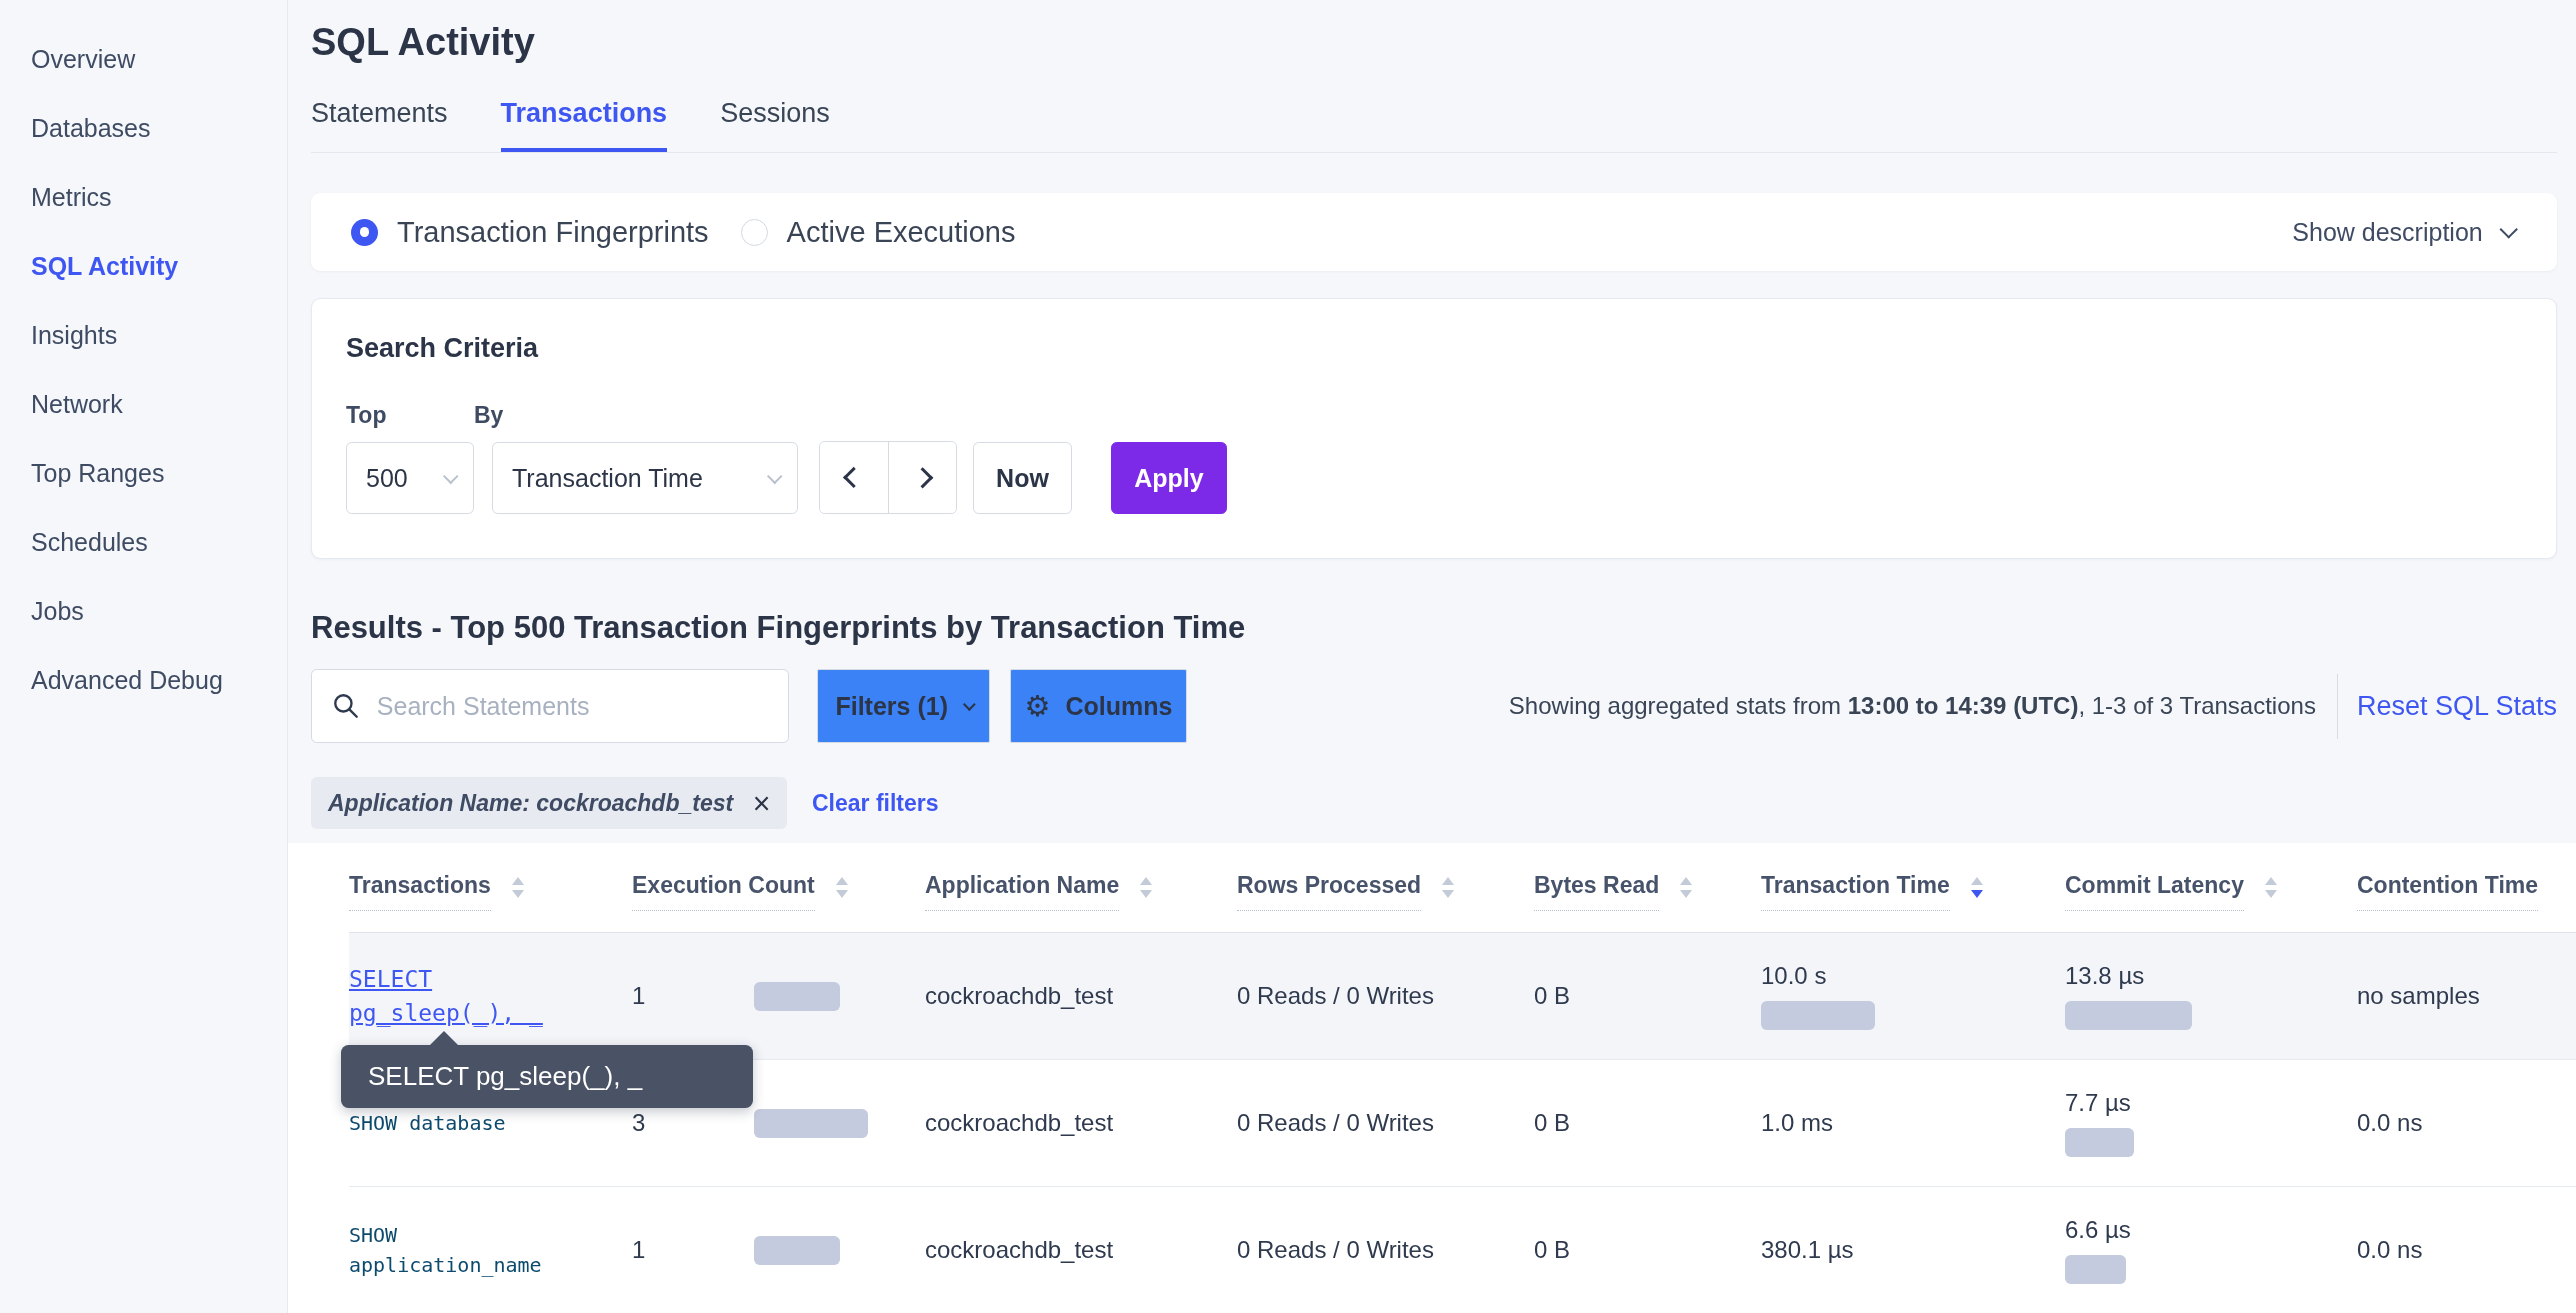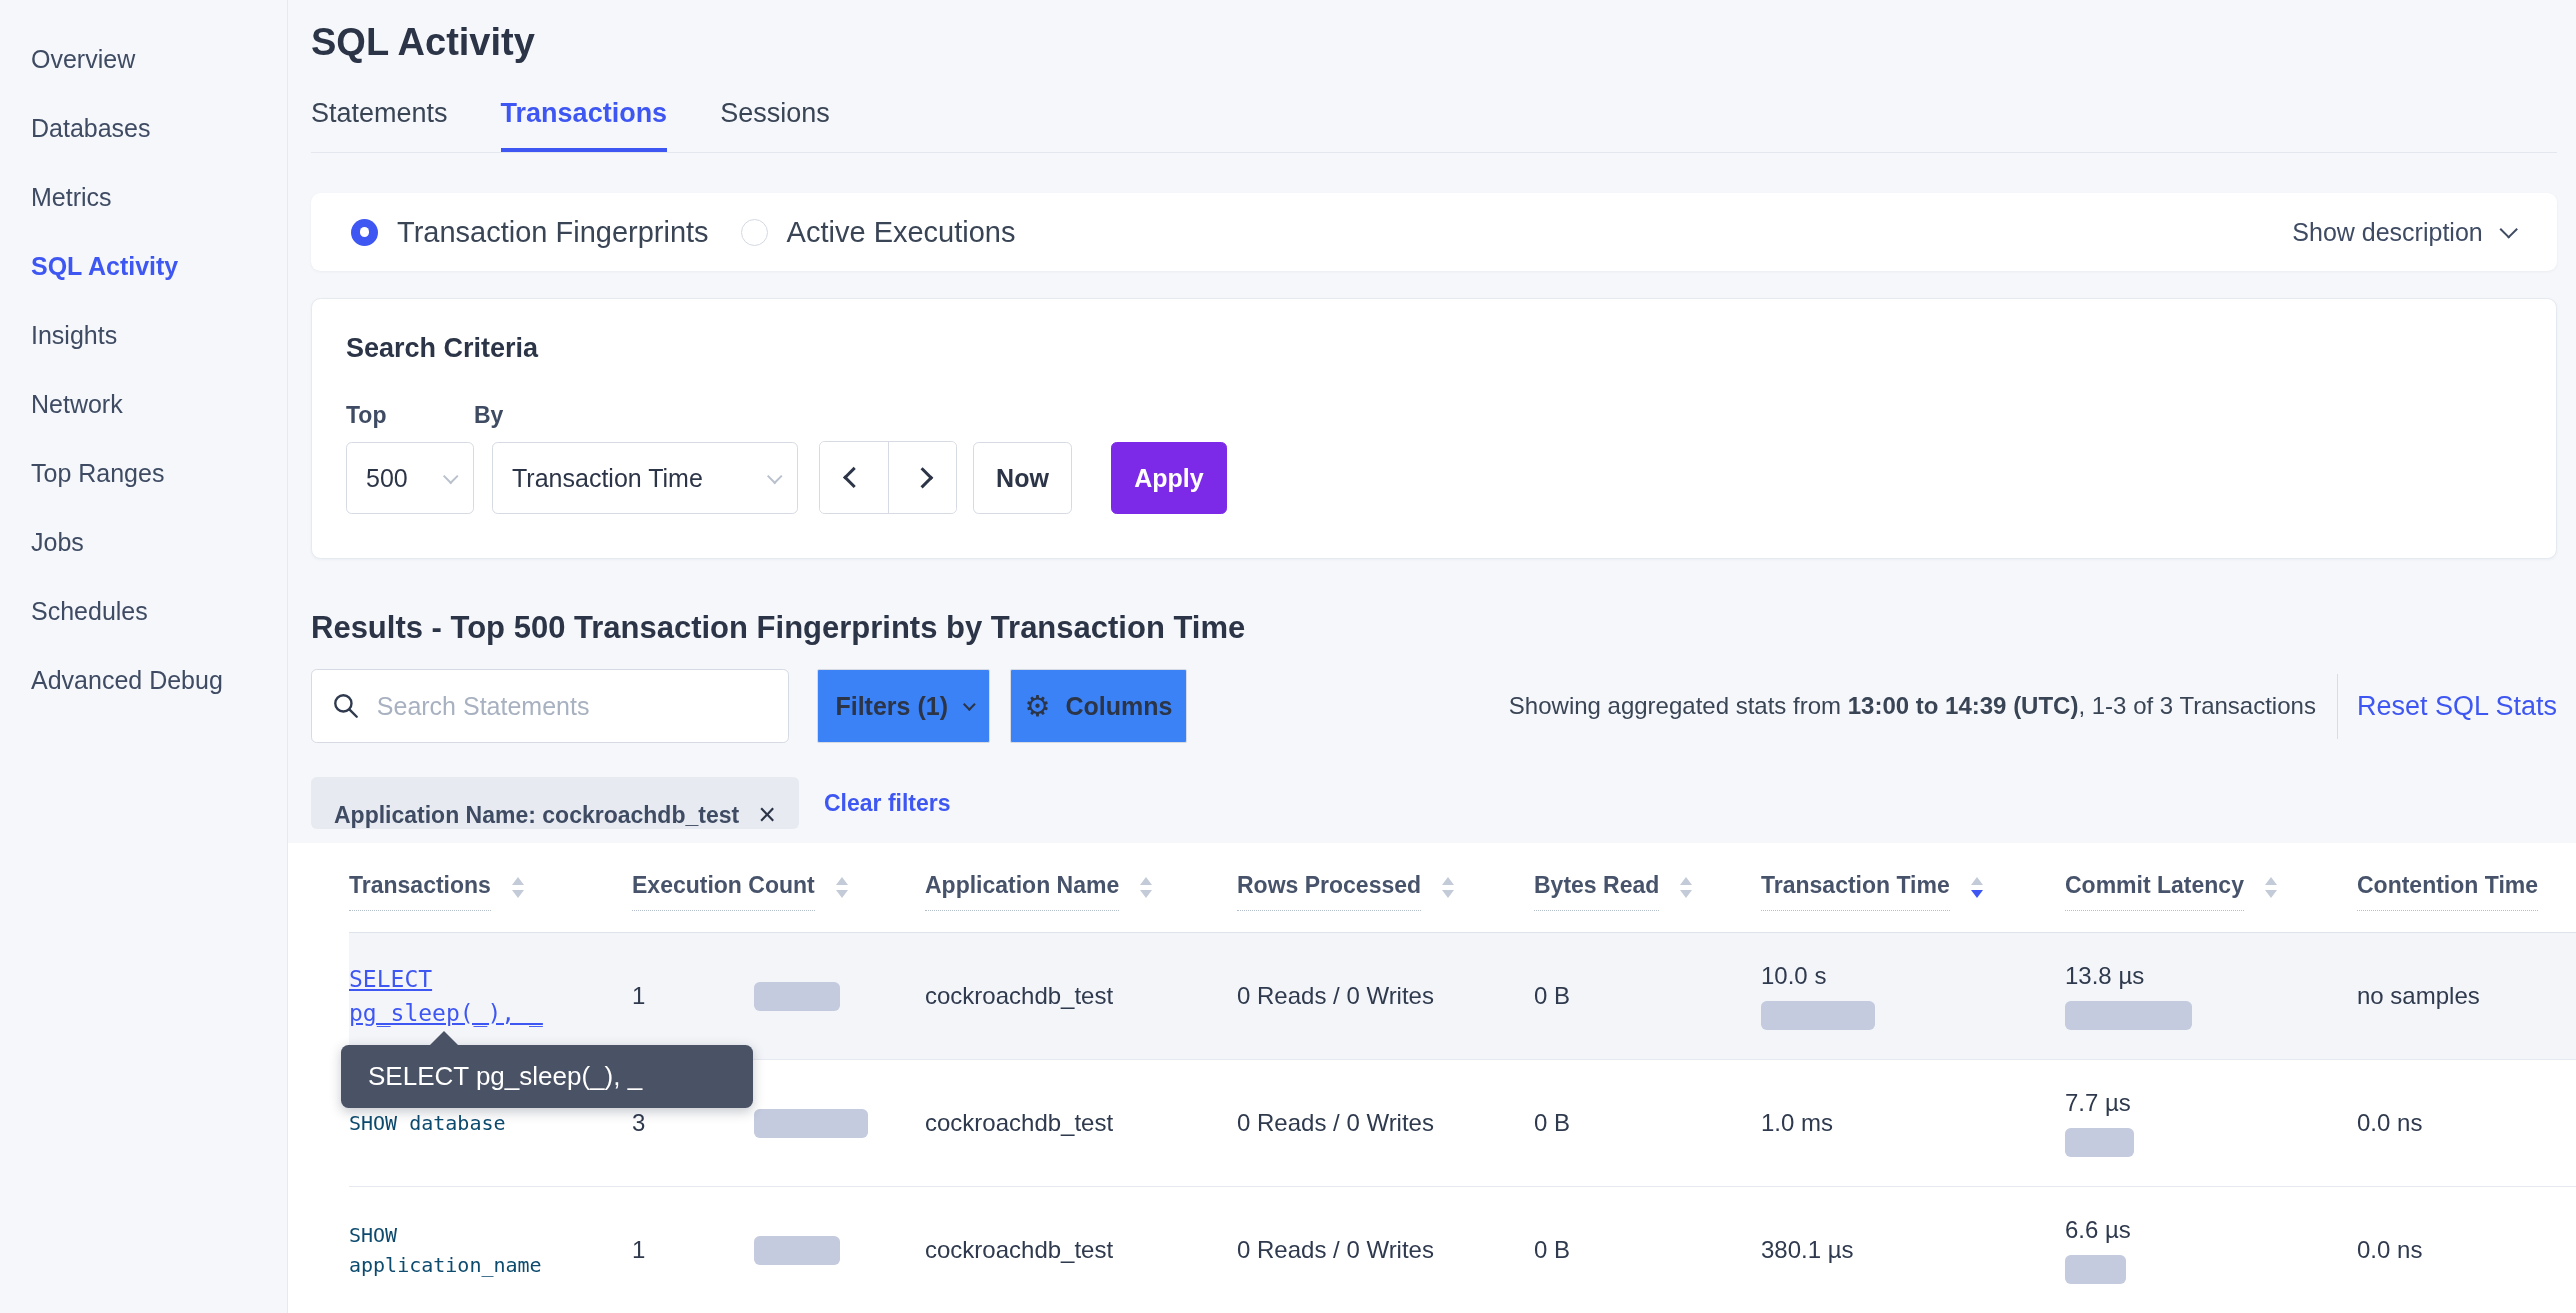--- a/index.html
+++ b/index.html
@@ -69,22 +69,22 @@
   .ctl-btn{height:74px;background:#3b82f6;border:1px solid #d5dae3;border-radius:2px;display:flex;align-items:center;
     justify-content:center;gap:15px;font-size:25px;font-weight:bold;color:var(--text_dark);cursor:pointer;}
   .btn-filters{width:173px;margin-left:28px;}
   .btn-columns{width:177px;margin-left:20px;}
   .gear{font-family:"DejaVu Sans",sans-serif;font-size:29px;font-weight:normal;}
   .stats{margin-left:auto;font-size:24px;color:#394455;white-space:nowrap;}
   .vdiv{width:1px;height:65px;background:#d8dde5;margin:0 19px 0 21px;}
   .reset-link{font-size:27px;color:var(--accent_blue);cursor:pointer;white-space:nowrap;}
 
   .chip-row{margin-top:34px;display:flex;align-items:center;}
-  .chip{height:52px;background:var(--chip_bg);border-radius:5.7px;display:flex;align-items:flex-end;gap:19px;
-    padding:0 23px;font-size:23px;font-weight:bold;color:var(--text_mid);}
+  .chip{height:52px;background:var(--chip_bg);border-radius:5.7px;display:flex;align-items:center;gap:19px;
+    padding:0 17px;font-size:23px;font-weight:bold;color:var(--text_mid);font-style:italic;}
   .chip .x{font-size:30.5px;font-weight:normal;color:var(--text_dark);cursor:pointer;line-height:1;}
   .clear-link{margin-left:25px;font-size:23px;font-weight:bold;color:var(--accent_blue);cursor:pointer;}
 
   
   .table-card{margin:13.3px -19px 0 -23px;background:#fff;flex:1;padding:29px 0 0 61px;position:relative;}
   .tgrid{display:grid;grid-template-columns:283px 293px 312px 297px 227px 304px 292px 1fr;}
   .thead{padding-bottom:0;border-bottom:1px solid #dfe4ec;}
   .th{display:flex;align-items:flex-start;gap:21px;padding-bottom:21px;cursor:pointer;}
   .th .lbl{font-size:23px;font-weight:bold;color:#47536a;border-bottom:1.9px dotted #b4bdca;padding-bottom:11.4px;white-space:nowrap;}
   .sort{display:flex;flex-direction:column;gap:4.8px;margin-top:5.7px;}
@@ -113,22 +113,22 @@
 <div class="app">
 
   <aside class="sidebar">
     <div class="side-item">Overview</div>
     <div class="side-item">Databases</div>
     <div class="side-item">Metrics</div>
     <div class="side-item active">SQL Activity</div>
     <div class="side-item">Insights</div>
     <div class="side-item">Network</div>
     <div class="side-item">Top Ranges</div>
+    <div class="side-item">Schedules</div>
     <div class="side-item">Jobs</div>
-    <div class="side-item">Schedules</div>
     <div class="side-item">Advanced Debug</div>
   </aside>
 
   <main class="main">
 
     <h1 class="page-title">SQL Activity</h1>
 
     <nav class="tabs">
       <div class="tab">Statements</div>
       <div class="tab active">Transactions</div>

